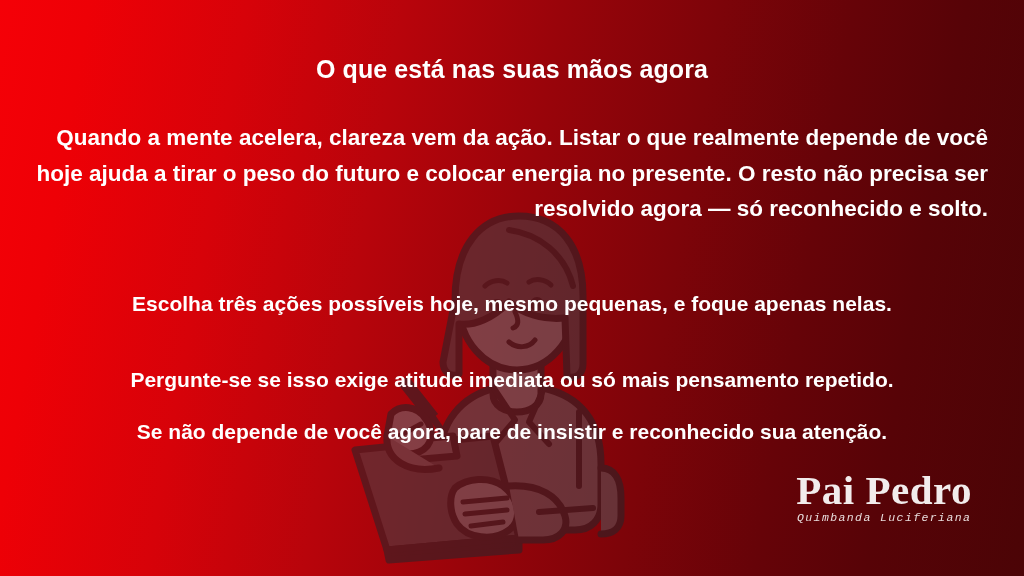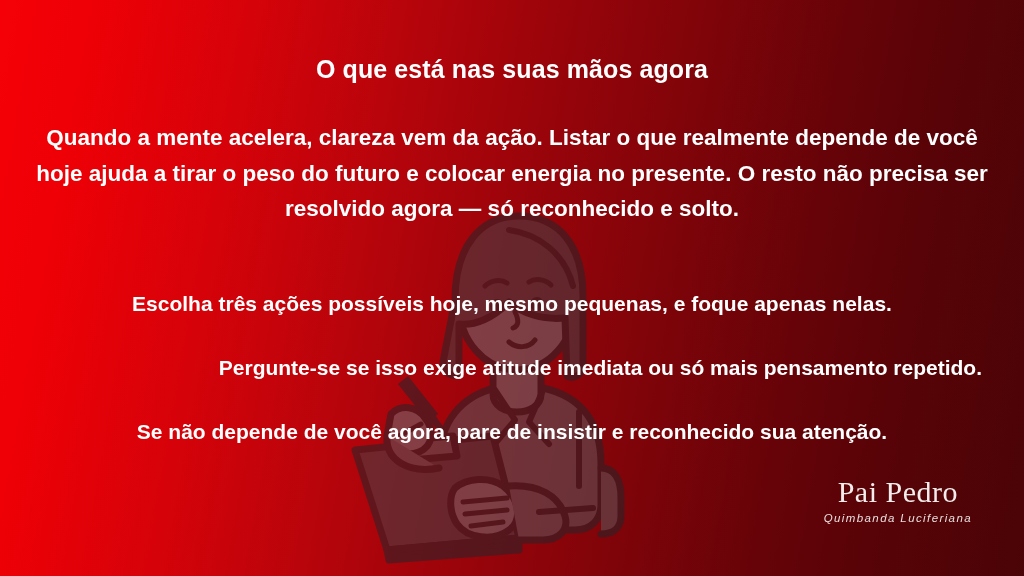--- a/index.html
+++ b/index.html
@@ -65,64 +65,64 @@
     font-weight: bold;
     letter-spacing: 0.1px;
     line-height: 1.2;
   }
 
   .lead-paragraph {
     position: absolute;
     top: 120px;
     left: 36px;
     width: 952px;
-    text-align: center;
+    text-align: right;
     color: #ffffff;
     font-size: 22.5px;
     font-weight: bold;
     line-height: 1.58;
   }
 
   .point {
     position: absolute;
     left: 42px;
     width: 940px;
     text-align: center;
     color: #ffffff;
     font-size: 21px;
     font-weight: bold;
     line-height: 1.4;
   }
   .point-1 { top: 289px; }
-  .point-2 { top: 353px; text-align: right; }
+  .point-2 { top: 365px; }
   .point-3 { top: 417px; }
 
   
   .logo {
     position: absolute;
     right: 52px;
     bottom: 52px;
     text-align: center;
     z-index: 6;
   }
   .logo-wordmark {
     font-family: "Liberation Serif", serif;
     color: #f2ecec;
-    font-size: 30px;
+    font-size: 41px;
     line-height: 1;
     letter-spacing: 0.5px;
     white-space: nowrap;
+    font-weight: bold;
   }
   .logo-tagline {
-    font-family: Liberation Sans, sans-serif;
+    font-family: Liberation Mono, monospace;
     color: #e9dede;
     font-size: 11.5px;
     font-style: italic;
     letter-spacing: 1.4px;
-    margin-top: 5px;
     white-space: nowrap;
   }
 </style>
 </head>
 <body>
 
 <div class="slide">
 
   <div class="illustration">
     <svg viewBox="0 0 340 408" xmlns="http://www.w3.org/2000/svg">

